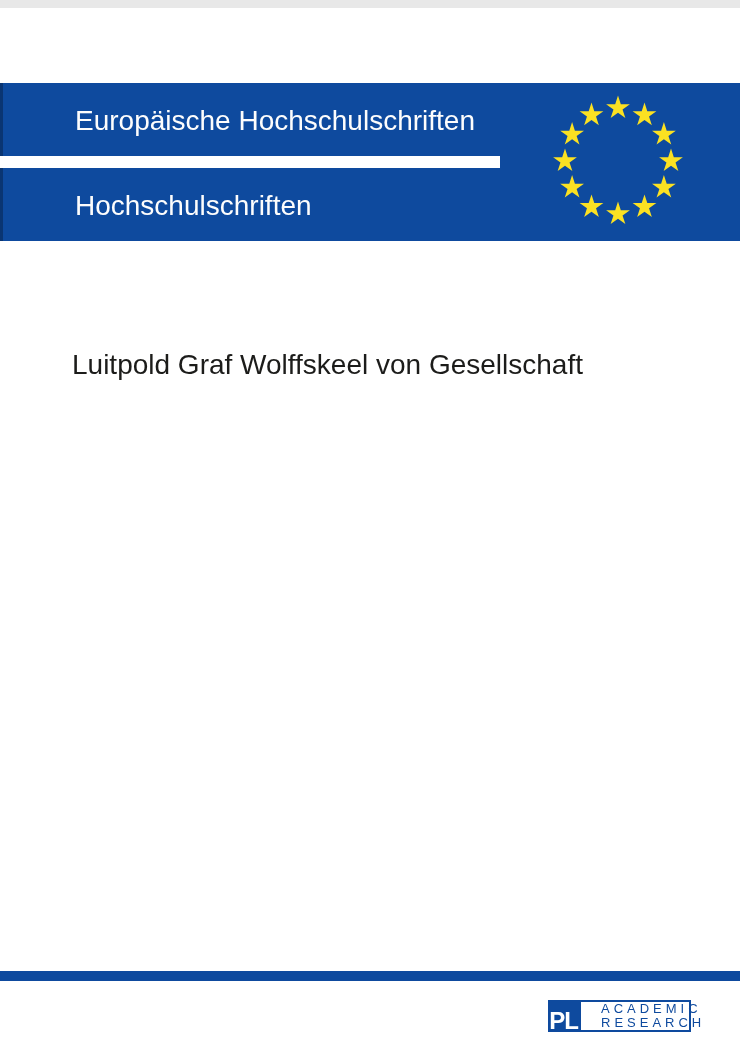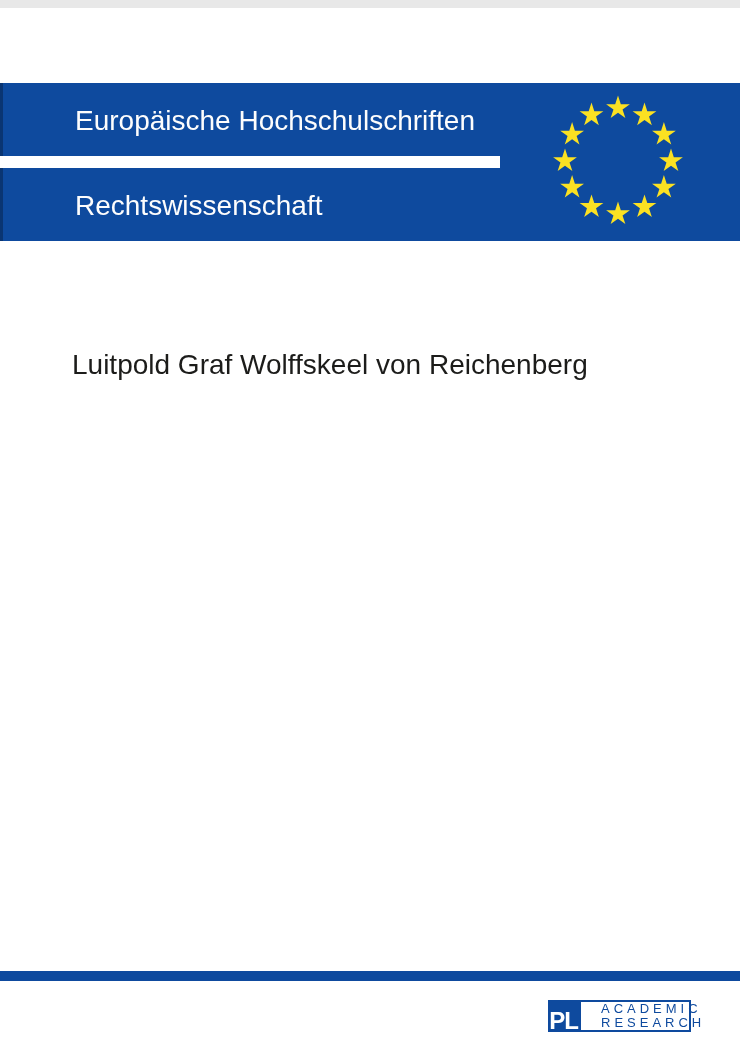--- a/index.html
+++ b/index.html
@@ -96,38 +96,38 @@
   }
 </style>
 </head>
 <body>
 
 <div class="cover">
 
   <header class="banner">
     <div class="series-title">Europäische Hochschulschriften</div>
     <div class="banner-bar"></div>
-    <div class="subseries">Rechtswissenschaft</div>
+    <div class="subseries">Hochschulschriften</div>
     <svg class="stars" viewBox="0 0 740 158" xmlns="http://www.w3.org/2000/svg">
         <polygon points="618.00,12.50 620.81,21.14 629.89,21.14 622.54,26.48 625.35,35.11 618.00,29.77 610.65,35.11 613.46,26.48 606.11,21.14 615.19,21.14" fill="#fbe122"></polygon>
         <polygon points="644.50,19.60 647.31,28.24 656.39,28.24 649.04,33.58 651.85,42.21 644.50,36.88 637.15,42.21 639.96,33.58 632.61,28.24 641.69,28.24" fill="#fbe122"></polygon>
         <polygon points="663.90,39.00 666.71,47.64 675.79,47.64 668.44,52.98 671.25,61.61 663.90,56.27 656.55,61.61 659.36,52.98 652.01,47.64 661.09,47.64" fill="#fbe122"></polygon>
         <polygon points="671.00,65.50 673.81,74.14 682.89,74.14 675.54,79.48 678.35,88.11 671.00,82.78 663.65,88.11 666.46,79.48 659.11,74.14 668.19,74.14" fill="#fbe122"></polygon>
         <polygon points="663.90,92.00 666.71,100.64 675.79,100.64 668.44,105.98 671.25,114.61 663.90,109.27 656.55,114.61 659.36,105.98 652.01,100.64 661.09,100.64" fill="#fbe122"></polygon>
         <polygon points="644.50,111.40 647.31,120.04 656.39,120.04 649.04,125.37 651.85,134.01 644.50,128.67 637.15,134.01 639.96,125.37 632.61,120.04 641.69,120.04" fill="#fbe122"></polygon>
         <polygon points="618.00,118.50 620.81,127.14 629.89,127.14 622.54,132.48 625.35,141.11 618.00,135.78 610.65,141.11 613.46,132.48 606.11,127.14 615.19,127.14" fill="#fbe122"></polygon>
         <polygon points="591.50,111.40 594.31,120.04 603.39,120.04 596.04,125.37 598.85,134.01 591.50,128.67 584.15,134.01 586.96,125.37 579.61,120.04 588.69,120.04" fill="#fbe122"></polygon>
         <polygon points="572.10,92.00 574.91,100.64 583.99,100.64 576.64,105.98 579.45,114.61 572.10,109.28 564.75,114.61 567.56,105.98 560.21,100.64 569.29,100.64" fill="#fbe122"></polygon>
         <polygon points="565.00,65.50 567.81,74.14 576.89,74.14 569.54,79.48 572.35,88.11 565.00,82.78 557.65,88.11 560.46,79.48 553.11,74.14 562.19,74.14" fill="#fbe122"></polygon>
         <polygon points="572.10,39.00 574.91,47.64 583.99,47.64 576.64,52.98 579.45,61.61 572.10,56.27 564.75,61.61 567.56,52.98 560.21,47.64 569.29,47.64" fill="#fbe122"></polygon>
         <polygon points="591.50,19.60 594.31,28.24 603.39,28.24 596.04,33.58 598.85,42.21 591.50,36.88 584.15,42.21 586.96,33.58 579.61,28.24 588.69,28.24" fill="#fbe122"></polygon>
       </svg>
   </header>
 
-  <div class="author">Luitpold Graf Wolffskeel von Reichenberg</div>
+  <div class="author">Luitpold Graf Wolffskeel von Gesellschaft</div>
 
 
   <div class="bottom-rule"></div>
 
   <div class="publisher">
     <div class="pl-box">PL</div>
     <div class="pl-text">
       <div>ACADEMIC</div>
       <div>RESEARCH</div>
     </div>

